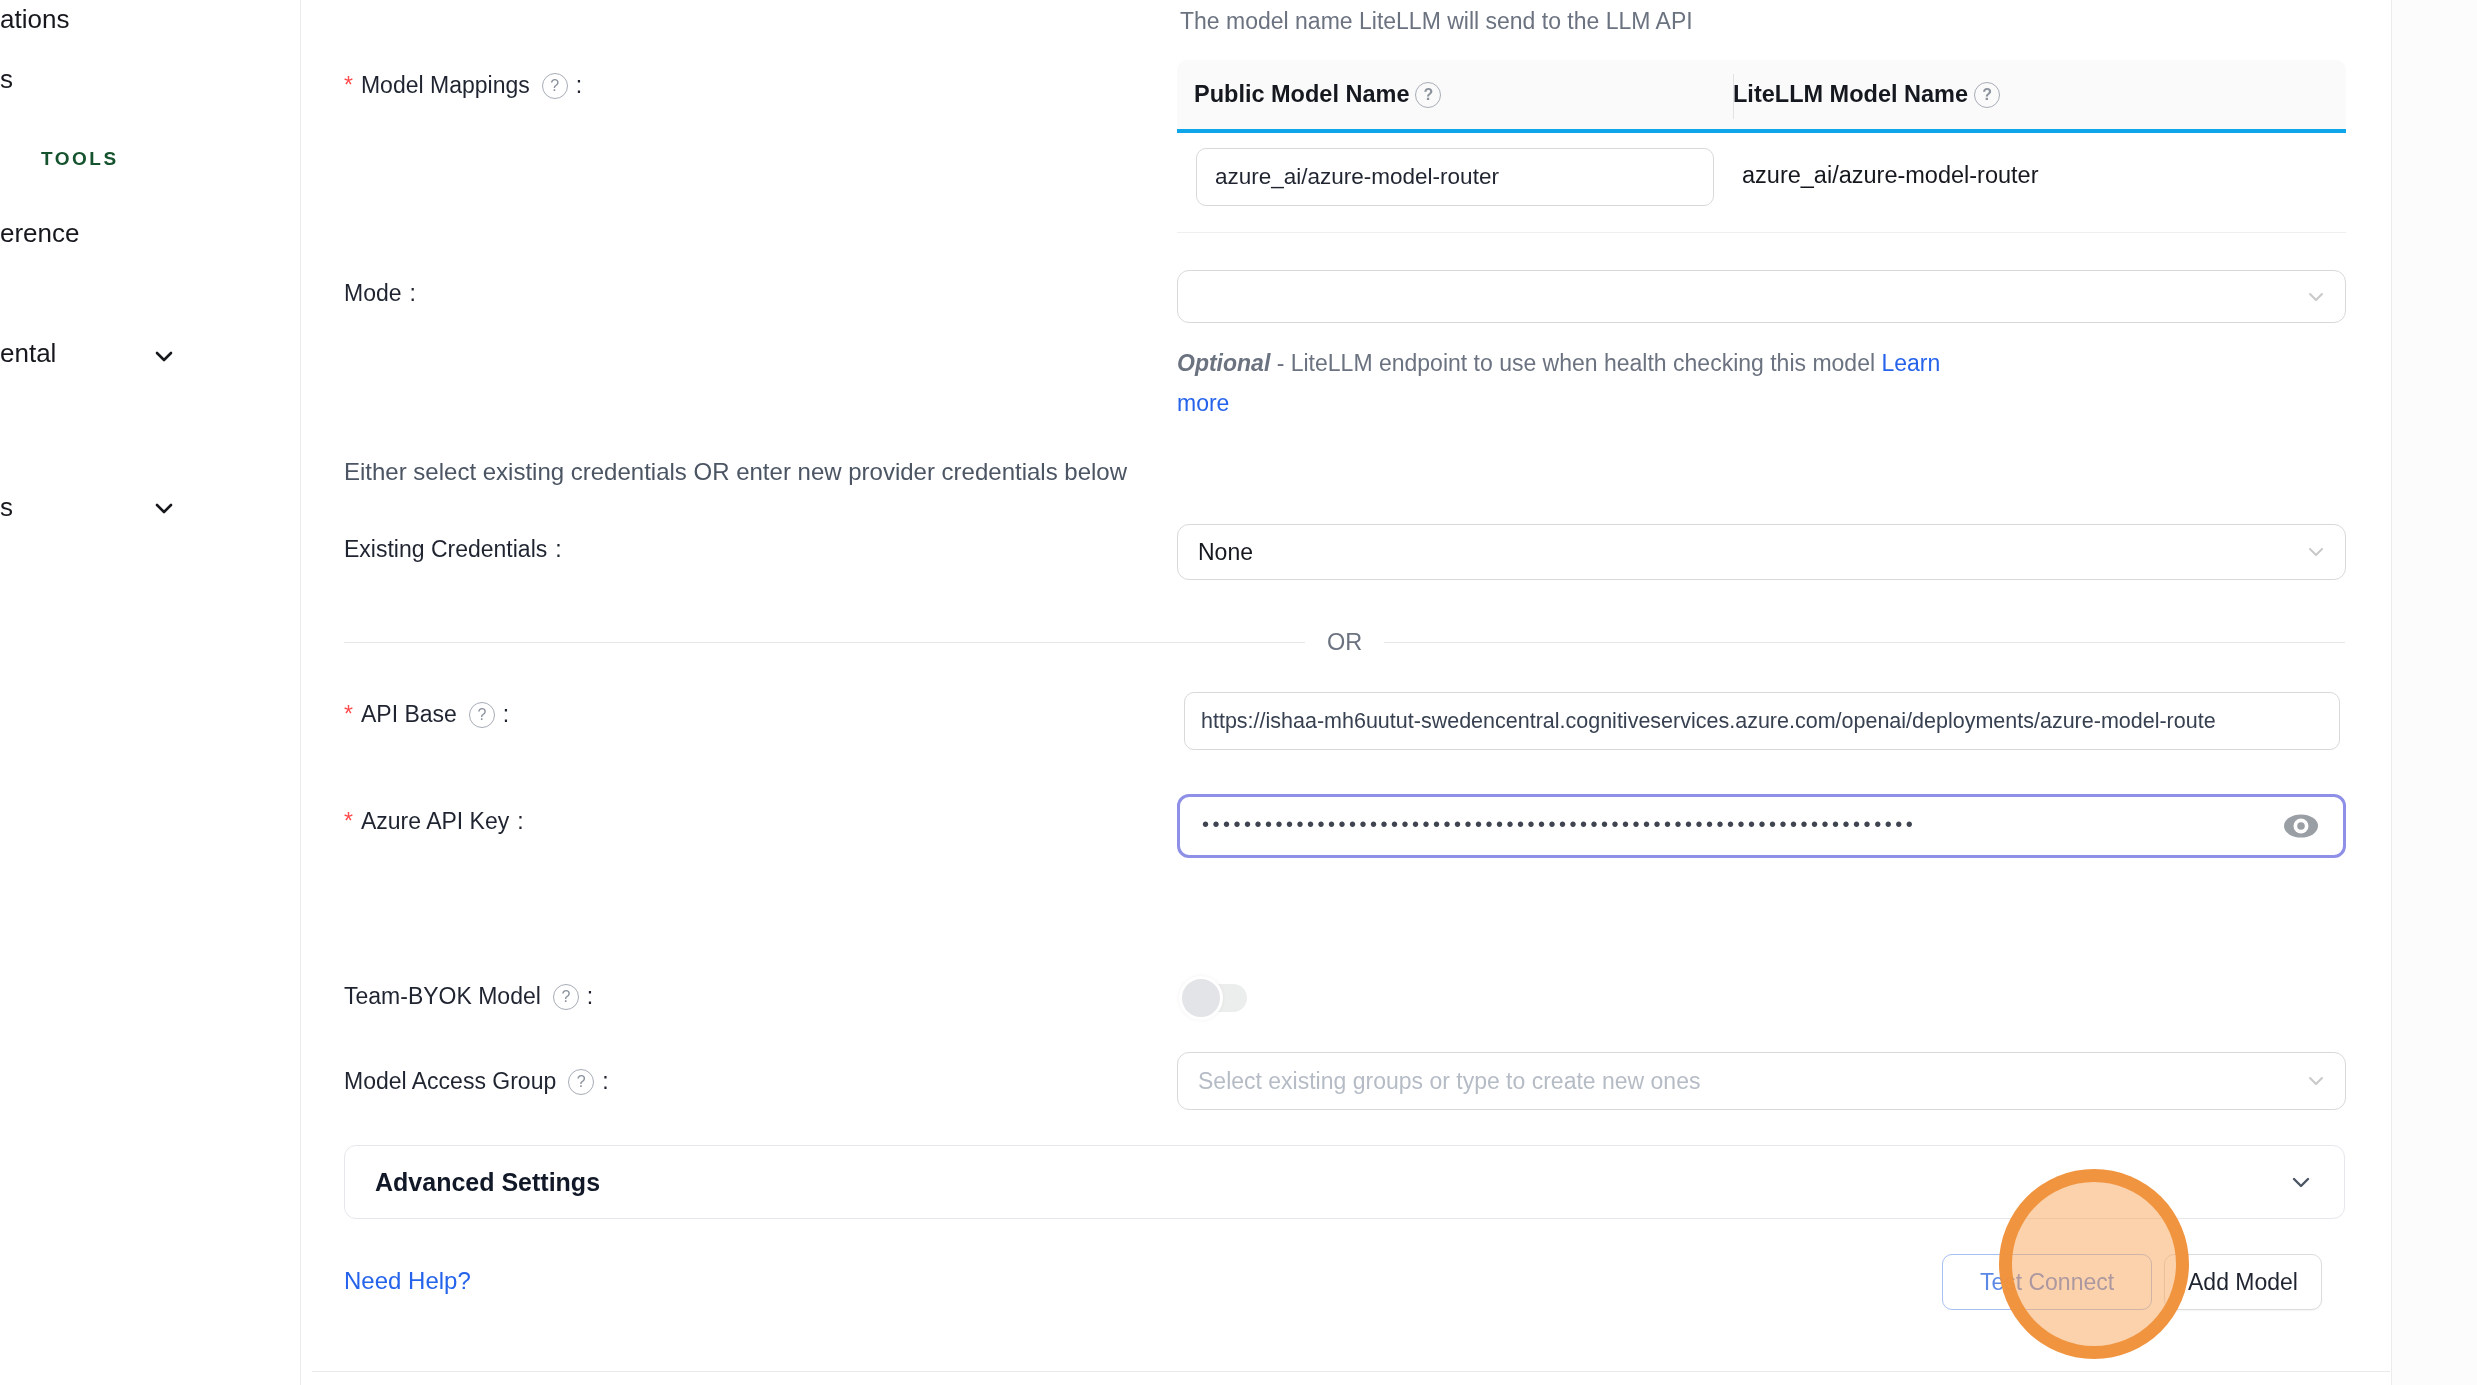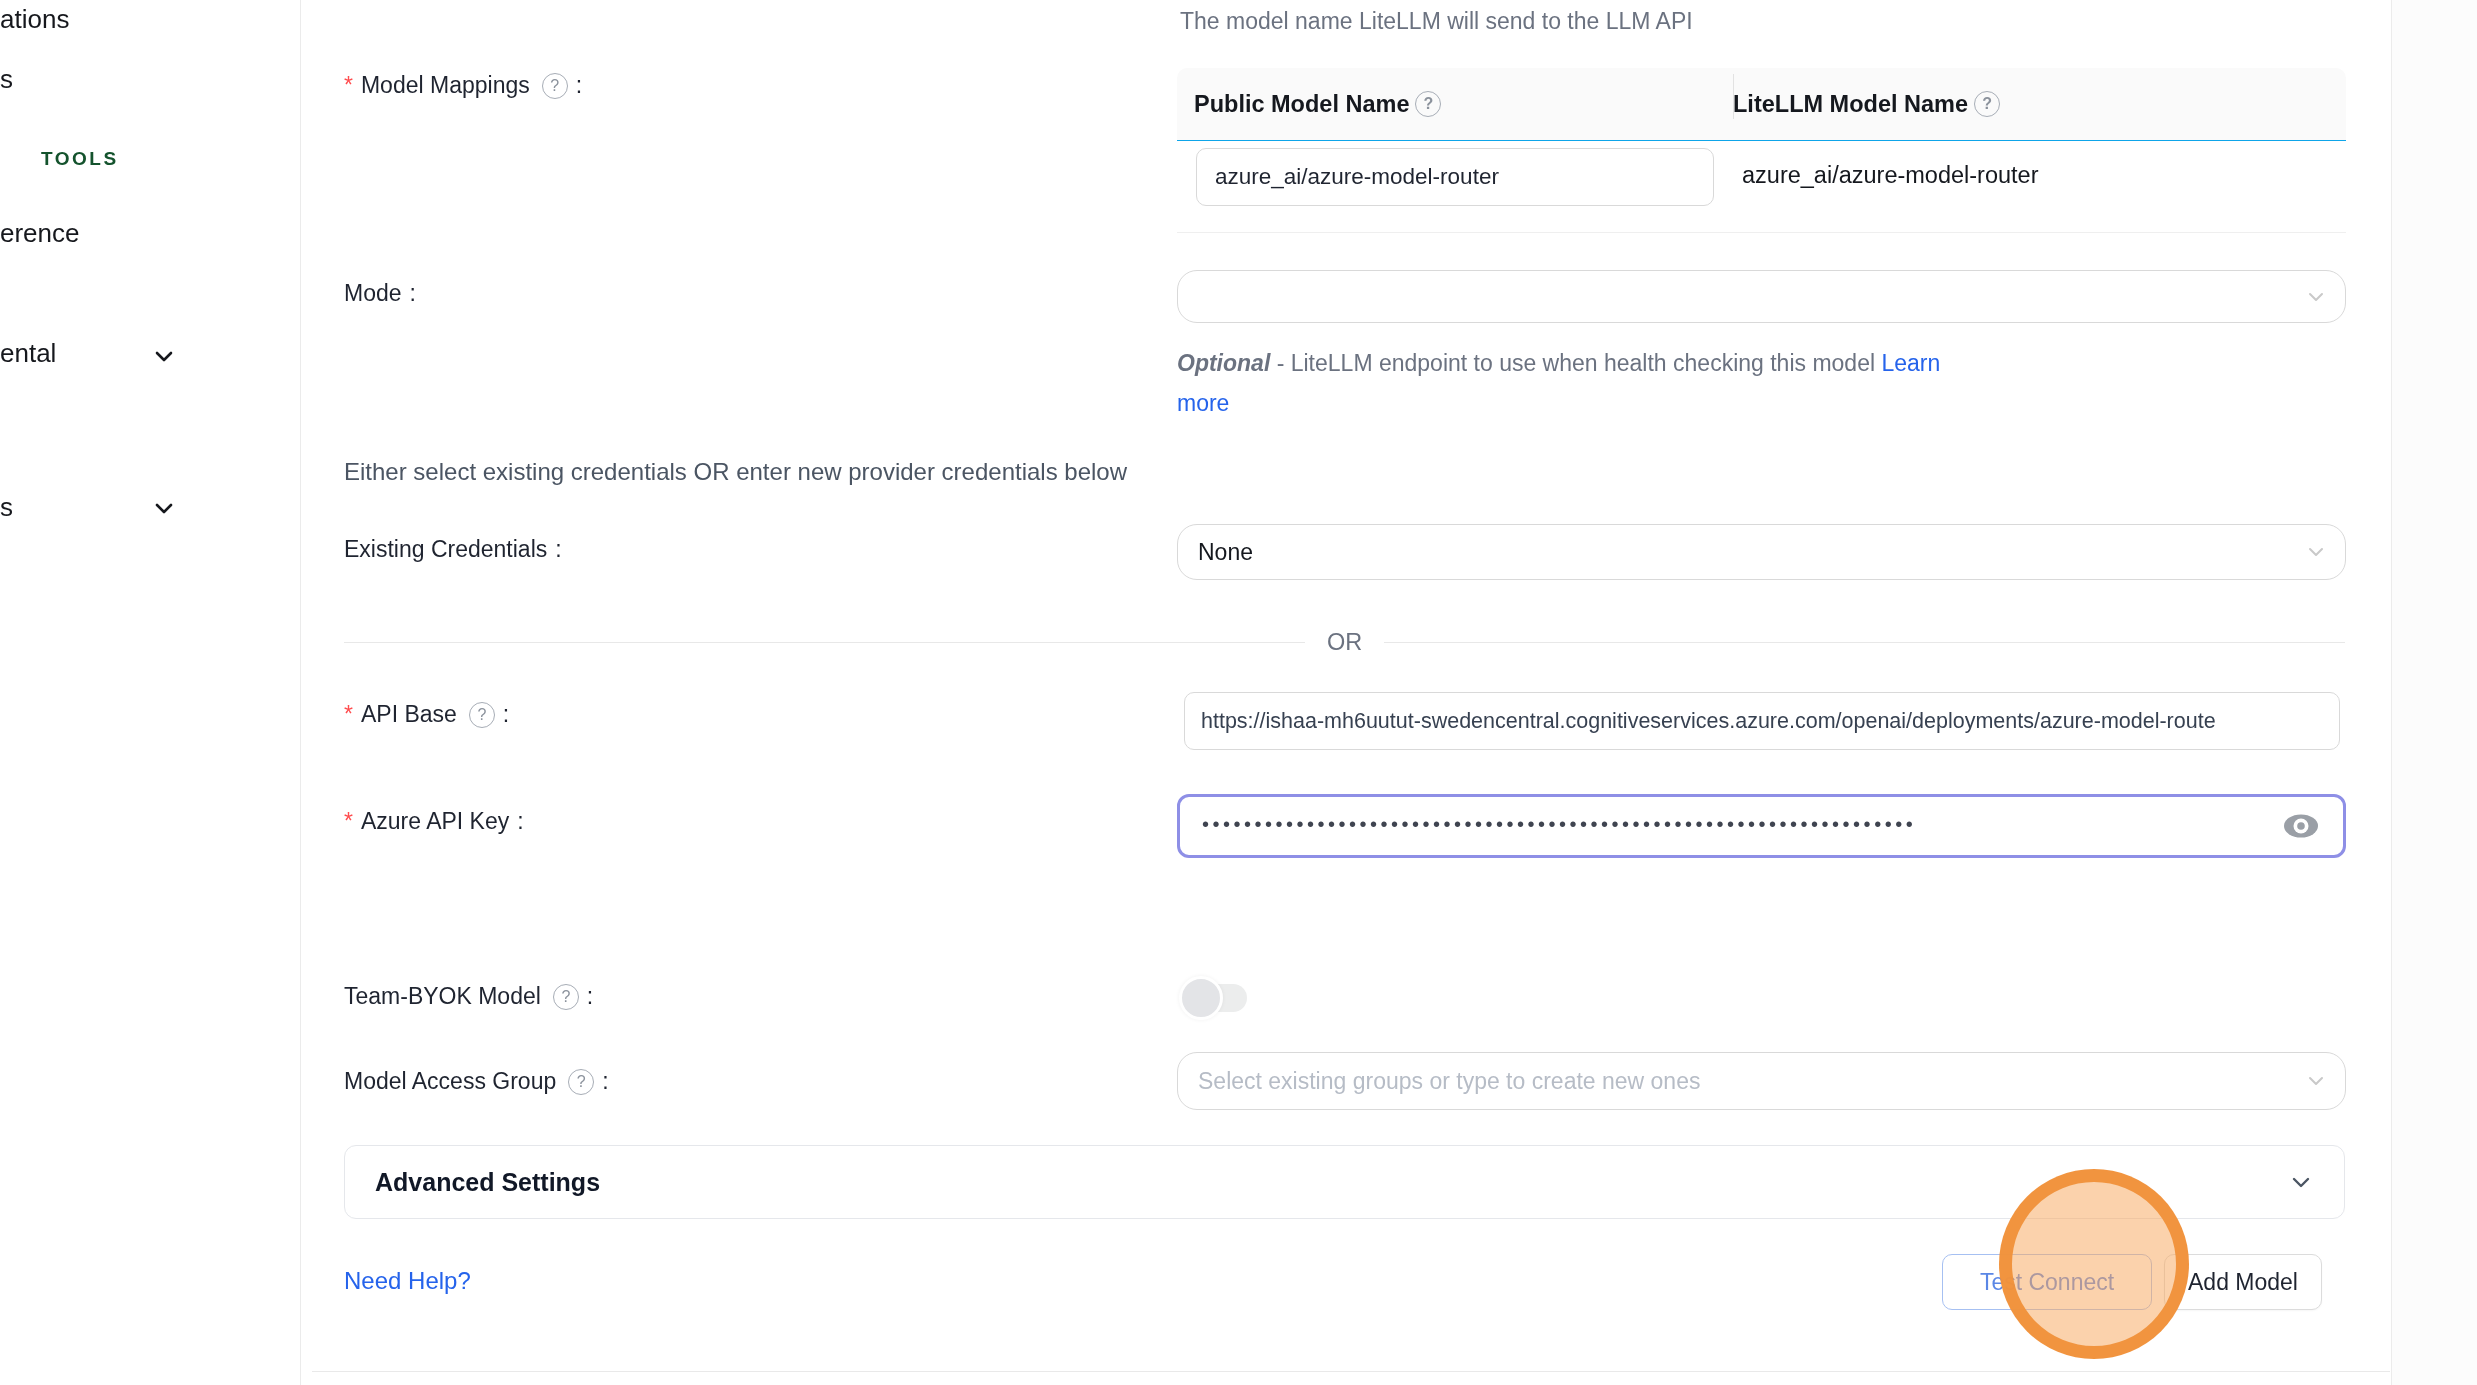--- a/index.html
+++ b/index.html
@@ -23,38 +23,38 @@
   .helper-top { position:absolute; left:1180px; top:8px; font-size:23px; color:#6b7280; }
   .row-label { position:absolute; display:flex; align-items:center; gap:6px;
     font-size:23px; color:#1f2430; white-space:nowrap; }
   .req { color:#ff4d4f; font-size:23px; margin-right:2px; }
   .colon { margin-left:2px; color:#1f2430; }
   .qicon { display:inline-flex; align-items:center; justify-content:center;
     width:26px; height:26px; border:1.5px solid #a7adb6; border-radius:50%;
     font-size:16px; color:#8b929c; margin-left:6px; }
 
   
-  .mm-header { position:absolute; left:1177px; top:68px; width:1169px; height:73px;
-    background:#fafafa; border-bottom:1px solid #0ea5e9; border-radius:10px 10px 0 0;
+  .mm-header { position:absolute; left:1177px; top:60px; width:1169px; height:73px;
+    background:#fafafa; border-bottom:4px solid #0ea5e9; border-radius:10px 10px 0 0;
     display:flex; align-items:center; }
   .mm-h1 { width:556px; padding-left:17px; display:flex; align-items:center;
     font-size:23.5px; font-weight:700; color:#15181e; }
   .mm-h2 { display:flex; align-items:center;
     font-size:23.5px; font-weight:700; color:#15181e; }
   .mm-coldiv { position:absolute; left:1733px; top:74px; width:1px; height:45px; background:#e2e2e2; }
   .mm-input { position:absolute; left:1196px; top:148px; width:518px; height:58px;
     border:1.5px solid #d9d9d9; border-radius:10px; font-size:22.5px; color:#1f2430;
     padding:0 18px; outline:none; background:#fff;
     font-family:"Liberation Sans","DejaVu Sans",sans-serif; }
   .mm-litellm { position:absolute; left:1742px; top:162px; font-size:23.5px; color:#15181e; }
   .mm-rowborder { position:absolute; left:1177px; top:232px; width:1169px; height:1px; background:#efefef; }
 
   
   .select-box { position:absolute; left:1177px; width:1169px; height:53px; background:#fff;
-    border:1.5px solid #d9d9d9; border-radius:20px; display:flex; align-items:center;
+    border:1.5px solid #d9d9d9; border-radius:12px; display:flex; align-items:center;
     padding:12px 20px; font-size:23px; color:#15181e; }
   .select-box .chev { position:absolute; right:18px; top:50%; transform:translateY(-50%); }
   .placeholder { color:#b6bcc6; }
   .text-input { position:absolute; background:#fff; border:1.5px solid #d9d9d9; border-radius:10px;
     display:flex; align-items:center; padding:12px 16px; overflow:hidden; }
   .text-input .val { font-size:21.5px; color:#374151; white-space:nowrap; overflow:hidden; }
 
   .mode-help { position:absolute; left:1177px; top:343px; width:815px;
     font-size:23px; color:#6b7280; line-height:40px; }
   .mode-help b { font-weight:700; color:#6b7280;font-style:italic; }

